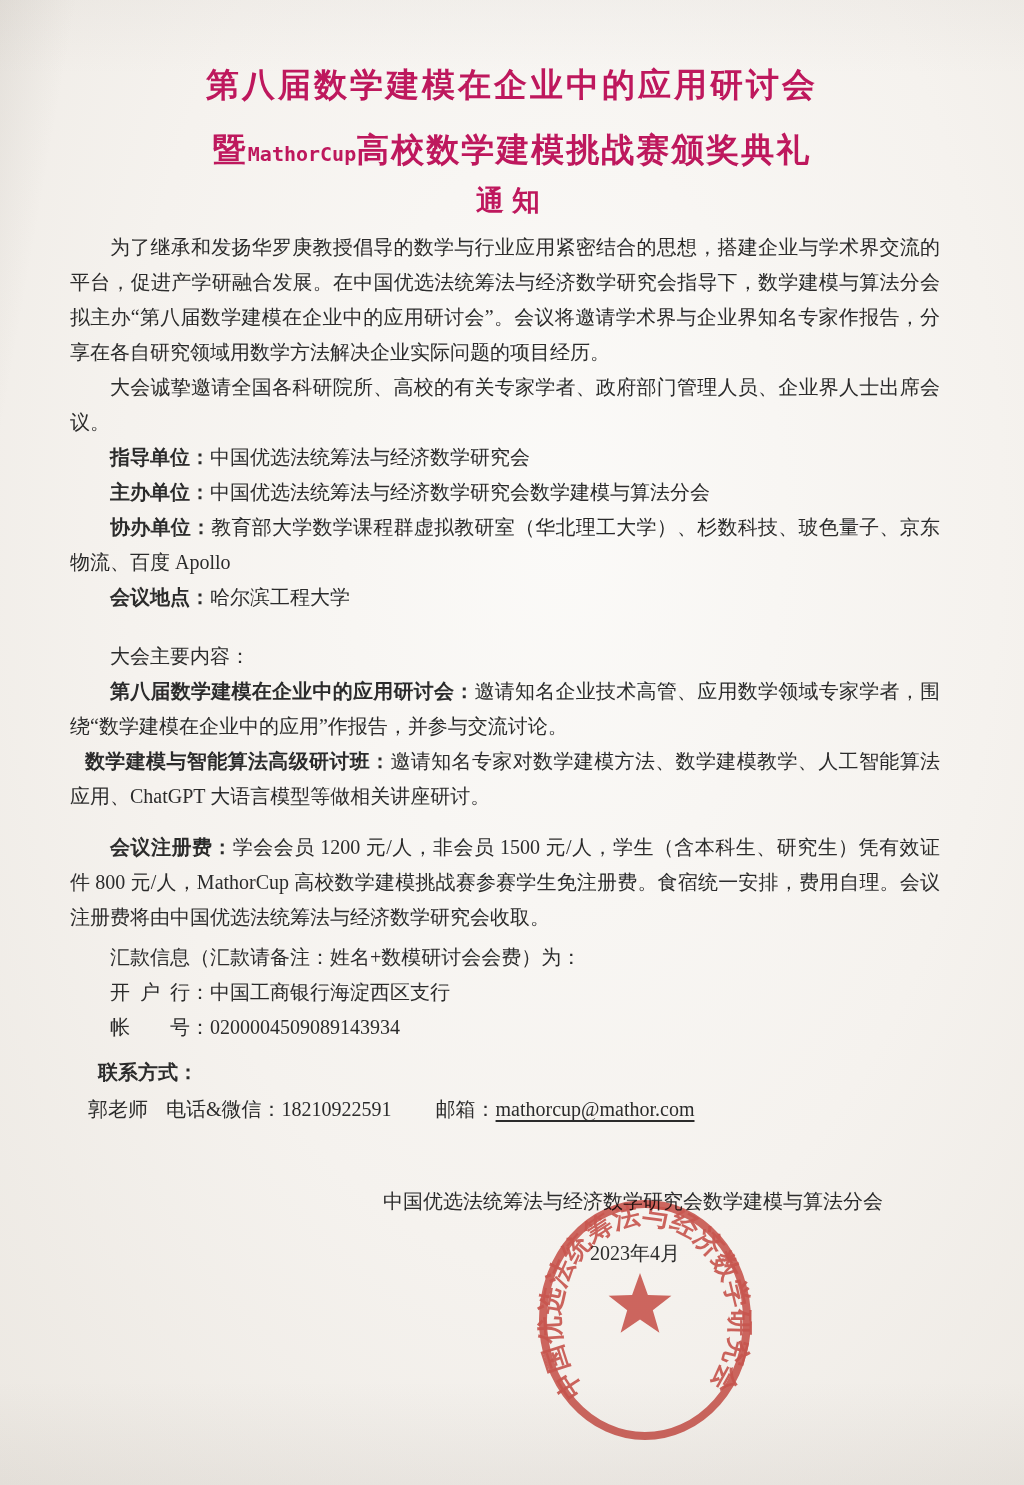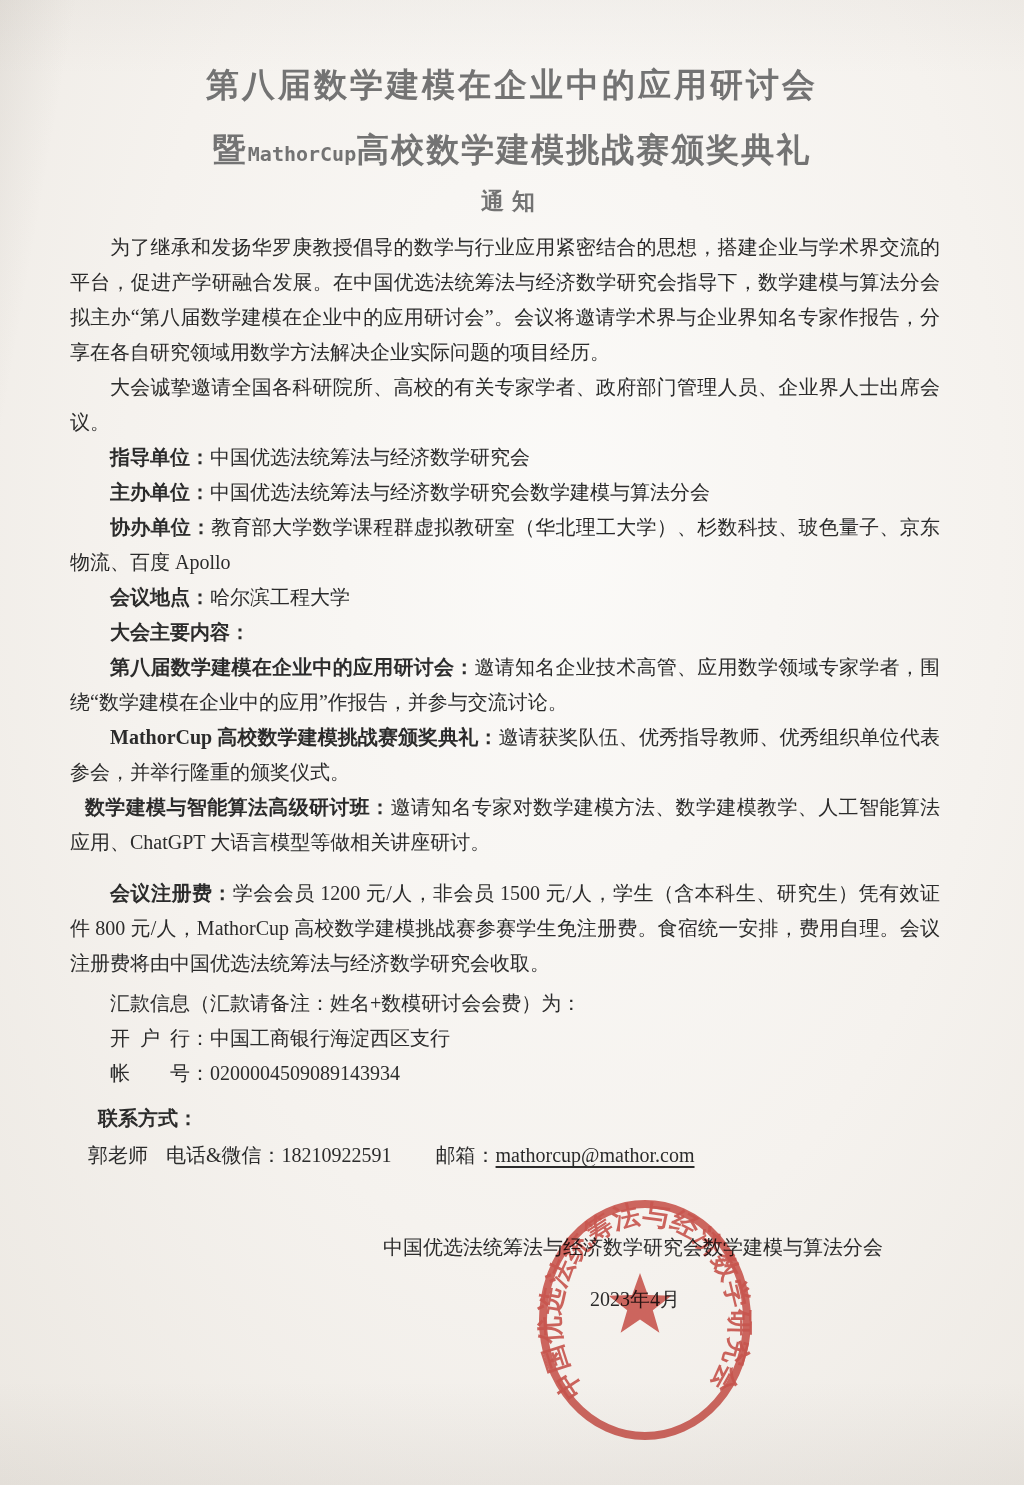--- a/index.html
+++ b/index.html
@@ -12,33 +12,33 @@
       linear-gradient(0deg, rgba(120,110,100,0.08) 0%, rgba(120,110,100,0) 7%),
       linear-gradient(180deg, rgba(140,130,120,0.05) 0%, rgba(140,130,120,0) 5%),
       radial-gradient(ellipse at 55% 35%, #fbfaf8 0%, #f5f2ee 55%, #ece8e2 100%);
     overflow:hidden;
     position:relative;
   }
   .sheet{position:relative;width:1024px;height:1485px;}
   p{margin:0;}
   
   .titles{padding-top:62px;text-align:center;
-    font-family:"Liberation Sans","DejaVu Sans",sans-serif;font-weight:700;color:#737373;}
+    font-family:"Liberation Sans","DejaVu Sans",sans-serif;font-weight:700;color:#be185d;}
   .t1{font-size:33px;line-height:46px;letter-spacing:3px;}
   .t2{font-size:33px;line-height:46px;margin-top:19px;letter-spacing:2px;}
   .t2 .latin{font-family:"DejaVu Sans Mono","Liberation Mono",monospace;font-size:20px;letter-spacing:0;}
-  .t3{font-size:23px;line-height:46px;margin-top:1px;letter-spacing:8px;}
+  .t3{font-size:28px;line-height:46px;margin-top:1px;letter-spacing:8px;}
   
   .content{margin:0 84px 0 70px;font-size:20px;line-height:35px;text-align:justify;}
   .indent{text-indent:2em;}
   .indent-sm{text-indent:0.75em;}
   .b{font-weight:700;}
   .lbl{font-weight:700;}
   .intro{margin-top:6px;}
-  .mc-head{font-weight:700;}
+  .mc-head{margin-top:24px;font-weight:400;}
   .fee{margin-top:16px;}
   .remit{margin-top:5px;}
   .contact-head{margin-top:10px;font-weight:700;text-indent:1.4em;}
   .contact-line{line-height:38px;text-indent:0.9em;}
   .contact-line .gap1{margin-right:18px;}
   .contact-line .gap2{margin-right:44px;}
   .email{text-decoration:underline;text-underline-offset:4px;}
   .signature{margin-top:55px;line-height:36px;text-align:right;padding-right:57px;text-indent:0;}
   .sigdate{margin-top:16px;line-height:36px;text-align:right;padding-right:260px;text-indent:0;}
   
@@ -63,21 +63,20 @@
 
     <p class="indent">大会诚挚邀请全国各科研院所、高校的有关专家学者、政府部门管理人员、企业界人士出席会议。</p>
 
     <p class="indent"><span class="lbl">指导单位：</span><span>中国优选法统筹法与经济数学研究会</span></p>
     <p class="indent"><span class="lbl">主办单位：</span><span>中国优选法统筹法与经济数学研究会数学建模与算法分会</span></p>
     <p class="indent"><span class="lbl">协办单位：</span><span>教育部大学数学课程群虚拟教研室（华北理工大学）、杉数科技、玻色量子、京东物流、百度 Apollo</span></p>
     <p class="indent"><span class="lbl">会议地点：</span><span>哈尔滨工程大学</span></p>
 
     <p class="indent mc-head">大会主要内容：</p>
     <p class="indent"><span class="b">第八届数学建模在企业中的应用研讨会：</span><span>邀请知名企业技术高管、应用数学领域专家学者，围绕“数学建模在企业中的应用”作报告，并参与交流讨论。</span></p>
-    <p class="indent"><span class="b">MathorCup 高校数学建模挑战赛颁奖典礼：</span><span>邀请获奖队伍、优秀指导教师、优秀组织单位代表参会，并举行隆重的颁奖仪式。</span></p>
     <p class="indent-sm"><span class="b">数学建模与智能算法高级研讨班：</span><span>邀请知名专家对数学建模方法、数学建模教学、人工智能算法应用、ChatGPT 大语言模型等做相关讲座研讨。</span></p>
 
     <p class="indent fee"><span class="b">会议注册费：</span><span>学会会员 1200 元/人，非会员 1500 元/人，学生（含本科生、研究生）凭有效证件 800 元/人，MathorCup 高校数学建模挑战赛参赛学生免注册费。食宿统一安排，费用自理。会议注册费将由中国优选法统筹法与经济数学研究会收取。</span></p>
     <p class="indent remit">汇款信息（汇款请备注：姓名+数模研讨会会费）为：</p>
     <p class="indent"><span>开 户 行：</span><span>中国工商银行海淀西区支行</span></p>
     <p class="indent"><span>帐    号：</span><span>0200004509089143934</span></p>
 
     <p class="contact-head">联系方式：</p>
     <p class="contact-line"><span class="gap1">郭老师</span><span>电话&amp;微信：</span><span class="gap2">18210922591</span><span>邮箱：</span><span class="email">mathorcup@mathor.com</span></p>
 

